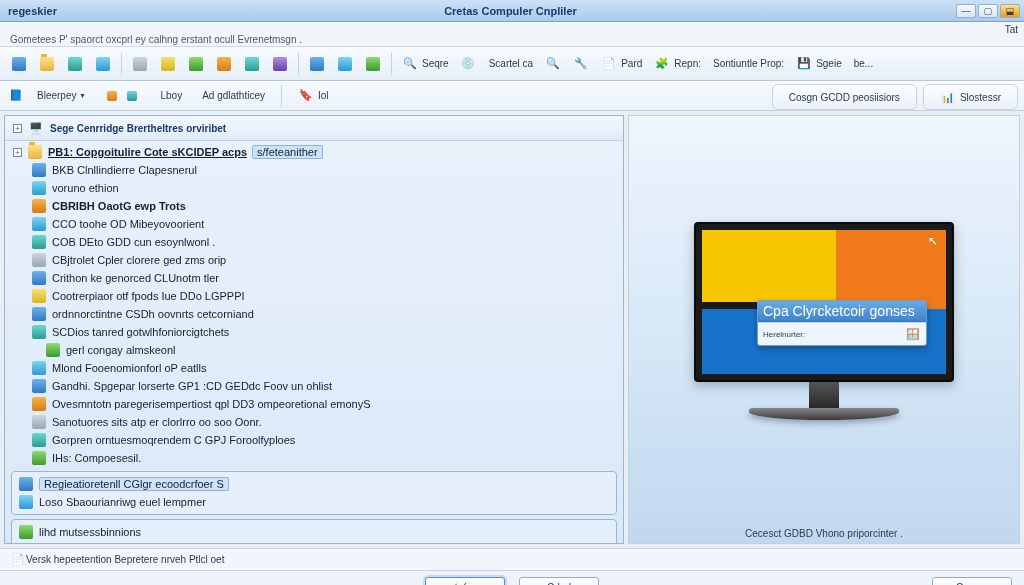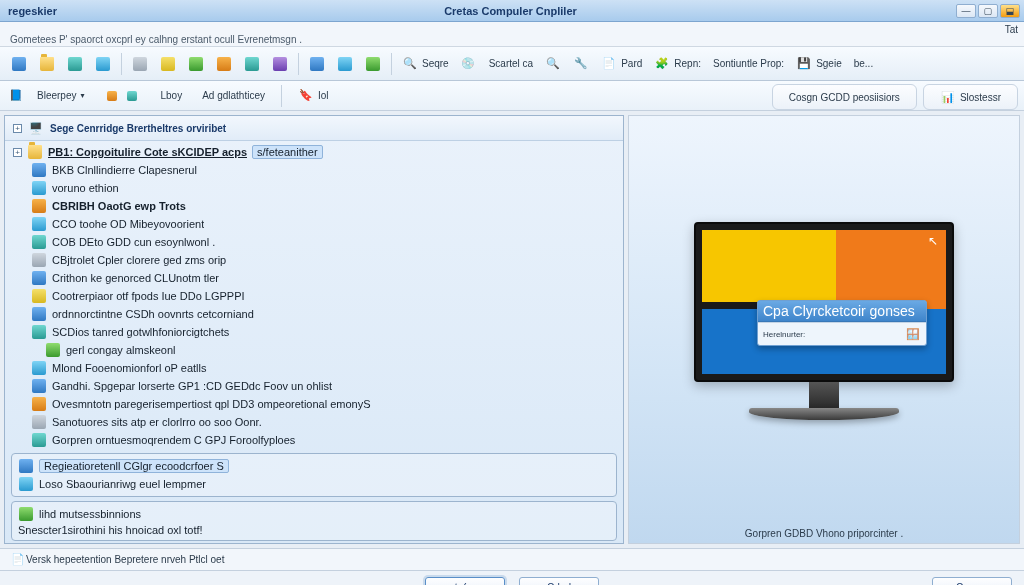--- a/index.html
+++ b/index.html
@@ -336,20 +336,26 @@
           <span class="ic">
             <span class="sq c-gray"></span>
           </span>
           <span class="node-label">Sanotuores sits atp er clorlrro oo soo Oonr.</span>
         </div>
       <div class="node sub">
           <span class="ic">
             <span class="sq c-teal"></span>
           </span>
           <span class="node-label">Gorpren orntuesmoqrendem C GPJ Foroolfyploes</span>
+        </div>
+      <div class="node sub">
+          <span class="ic">
+            <span class="sq c-green"></span>
+          </span>
+          <span class="node-label">IHs: Compoesesil.</span>
         </div>
 
       <div class="group-box">
         <div class="node">
             <span class="ic">
               <span class="sq c-blue"></span>
             </span>
             <span class="node-label hil">Regieatioretenll CGlgr ecoodcrfoer S</span>
           </div>
         <div class="node">
@@ -388,21 +394,21 @@
                 <span class="ic">🪟</span>
               </div>
             </div>
             <span style="position:absolute;top:4px;right:8px;color:#fff;font-size:12px;">↖</span>
           </div>
         </div>
         <div class="stand-neck"></div>
         <div class="stand-base"></div>
       </div>
     </div>
-    <div class="right-caption">Gorpren GDBD Vhono priporcinter .</div>
+    <div class="right-caption">Cecesct GDBD Vhono priporcinter .</div>
   </div>
 </div>
 
 <div class="status">
   <span class="ic">📄</span>
   <span style="">Versk hepeetention Bepretere nrveh  Ptlcl oet</span>
 </div>
 
 <div class="bottom-buttons">
   <div class="btn primary">

